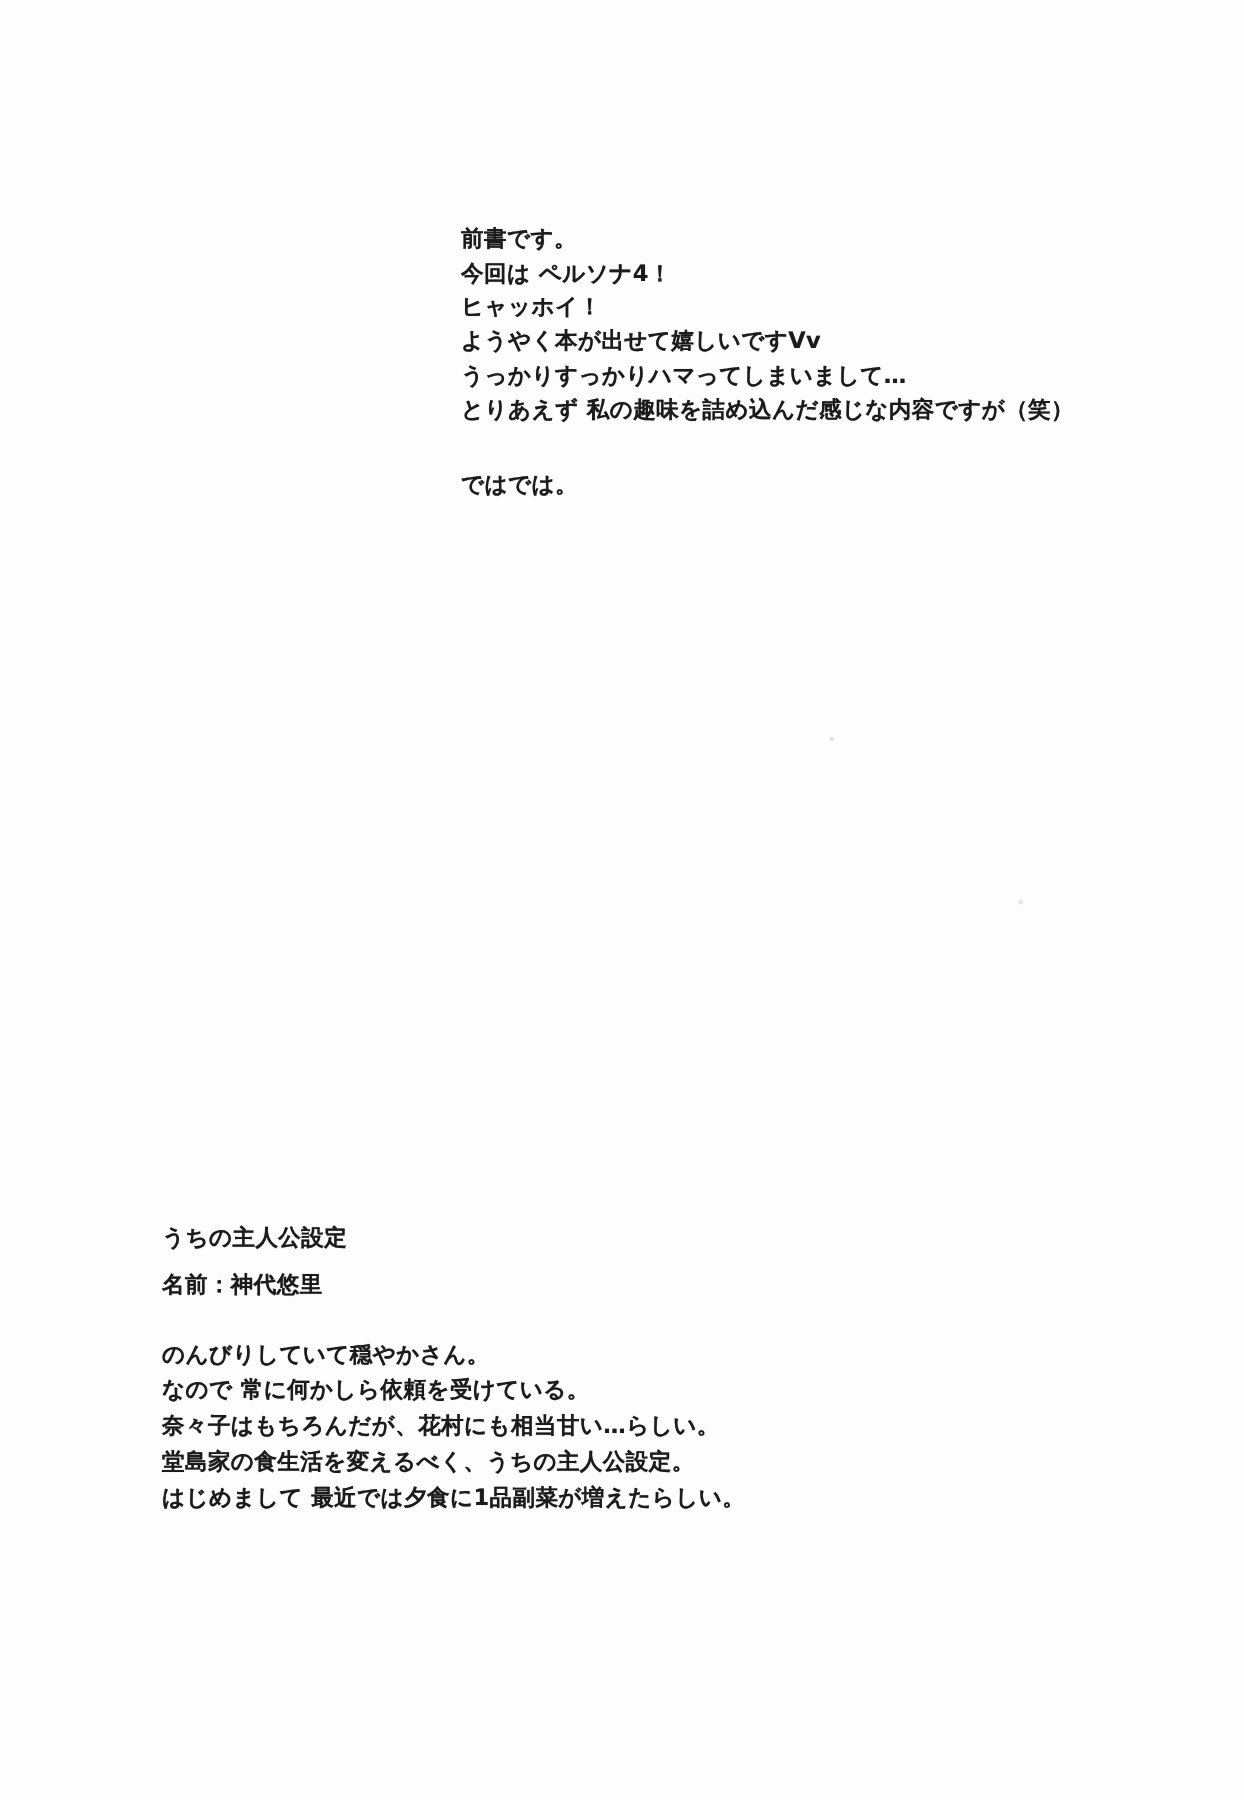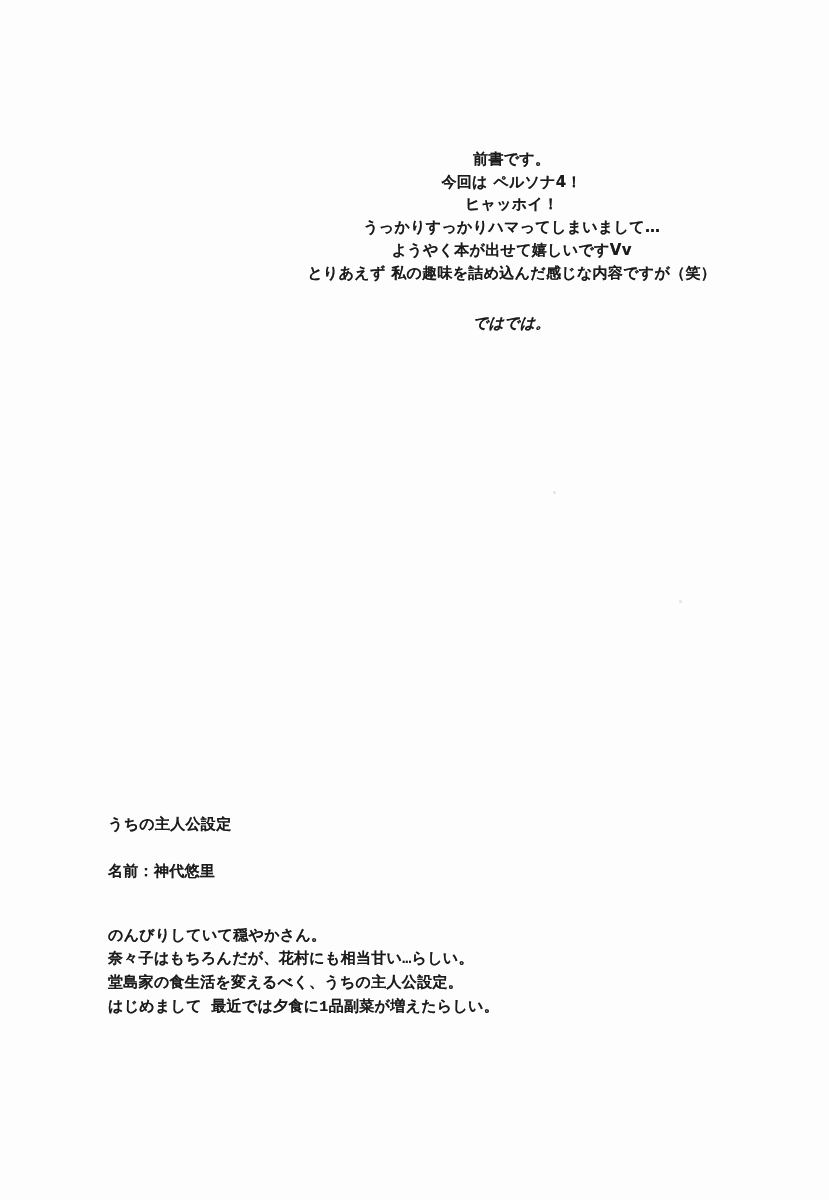--- a/index.html
+++ b/index.html
@@ -20,48 +20,46 @@
   }
   .scan-page {
     position: absolute;
     inset: 0;
   }
   
   .foreword {
     position: absolute;
     top: 148px;
     right: 113px;
-    text-align: center;
+    text-align: left;
     font-size: 15px;
     line-height: 22.7px;
     font-weight: 600;
     letter-spacing: 0.3px;
     white-space: nowrap;
     text-shadow: 0 0 0.5px rgba(20,20,20,0.55);
   }
   .foreword-closing {
     margin-top: 28px;
-    font-style: italic;
   }
   
   .profile {
     position: absolute;
     left: 108px;
     top: 814px;
     text-align: left;
     font-size: 15px;
     line-height: 23.8px;
     font-weight: 600;
     letter-spacing: 0.3px;
     white-space: nowrap;
     text-shadow: 0 0 0.5px rgba(20,20,20,0.55);
-    font-family: Liberation Mono, monospace;
   }
-  .profile-name { margin-top: 23px; }
-  .profile-body { margin-top: 40px; }
+  .profile-name { margin-top: 7px; }
+  .profile-body { margin-top: 23px; }
   
   .speck {
     position: absolute;
     width: 3px;
     height: 3px;
     border-radius: 50%;
     background: var(--speck);
     opacity: 0.7;
   }
   .speck-1 { left: 553px; top: 491px; }
@@ -70,32 +68,33 @@
 </head>
 <body>
 
 <div class="scan-page">
 
   <div class="foreword">
     <div>
         <div>前書です。</div>
         <div>今回は ペルソナ4！</div>
         <div>ヒャッホイ！</div>
+        <div>ようやく本が出せて嬉しいですVv</div>
         <div>うっかりすっかりハマってしまいまして…</div>
-        <div>ようやく本が出せて嬉しいですVv</div>
         <div>とりあえず 私の趣味を詰め込んだ感じな内容ですが（笑）</div>
       </div>
     <div class="foreword-closing">ではでは。</div>
   </div>
 
   <div class="profile">
     <div class="profile-heading">うちの主人公設定</div>
     <div class="profile-name">名前：神代悠里</div>
     <div class="profile-body">
         <div>のんびりしていて穏やかさん。</div>
+        <div>なので 常に何かしら依頼を受けている。</div>
         <div>奈々子はもちろんだが、花村にも相当甘い…らしい。</div>
         <div>堂島家の食生活を変えるべく、うちの主人公設定。</div>
         <div>はじめまして 最近では夕食に1品副菜が増えたらしい。</div>
       </div>
   </div>
 
   <div class="speck speck-1"></div>
   <div class="speck speck-2"></div>
 
 </div>

